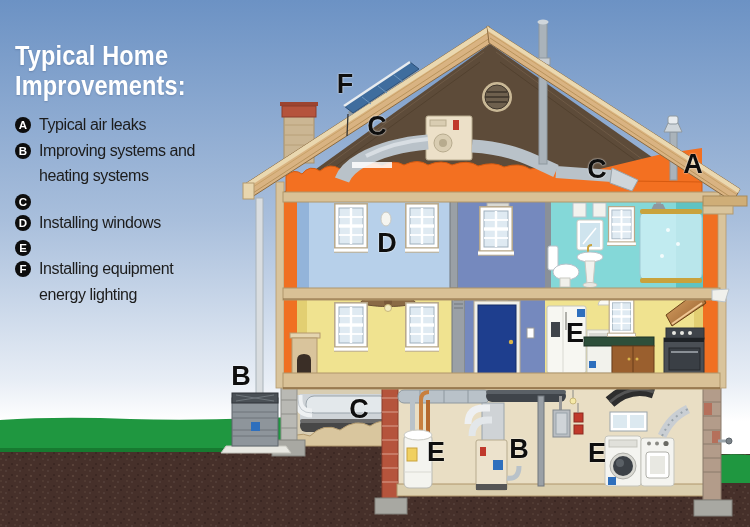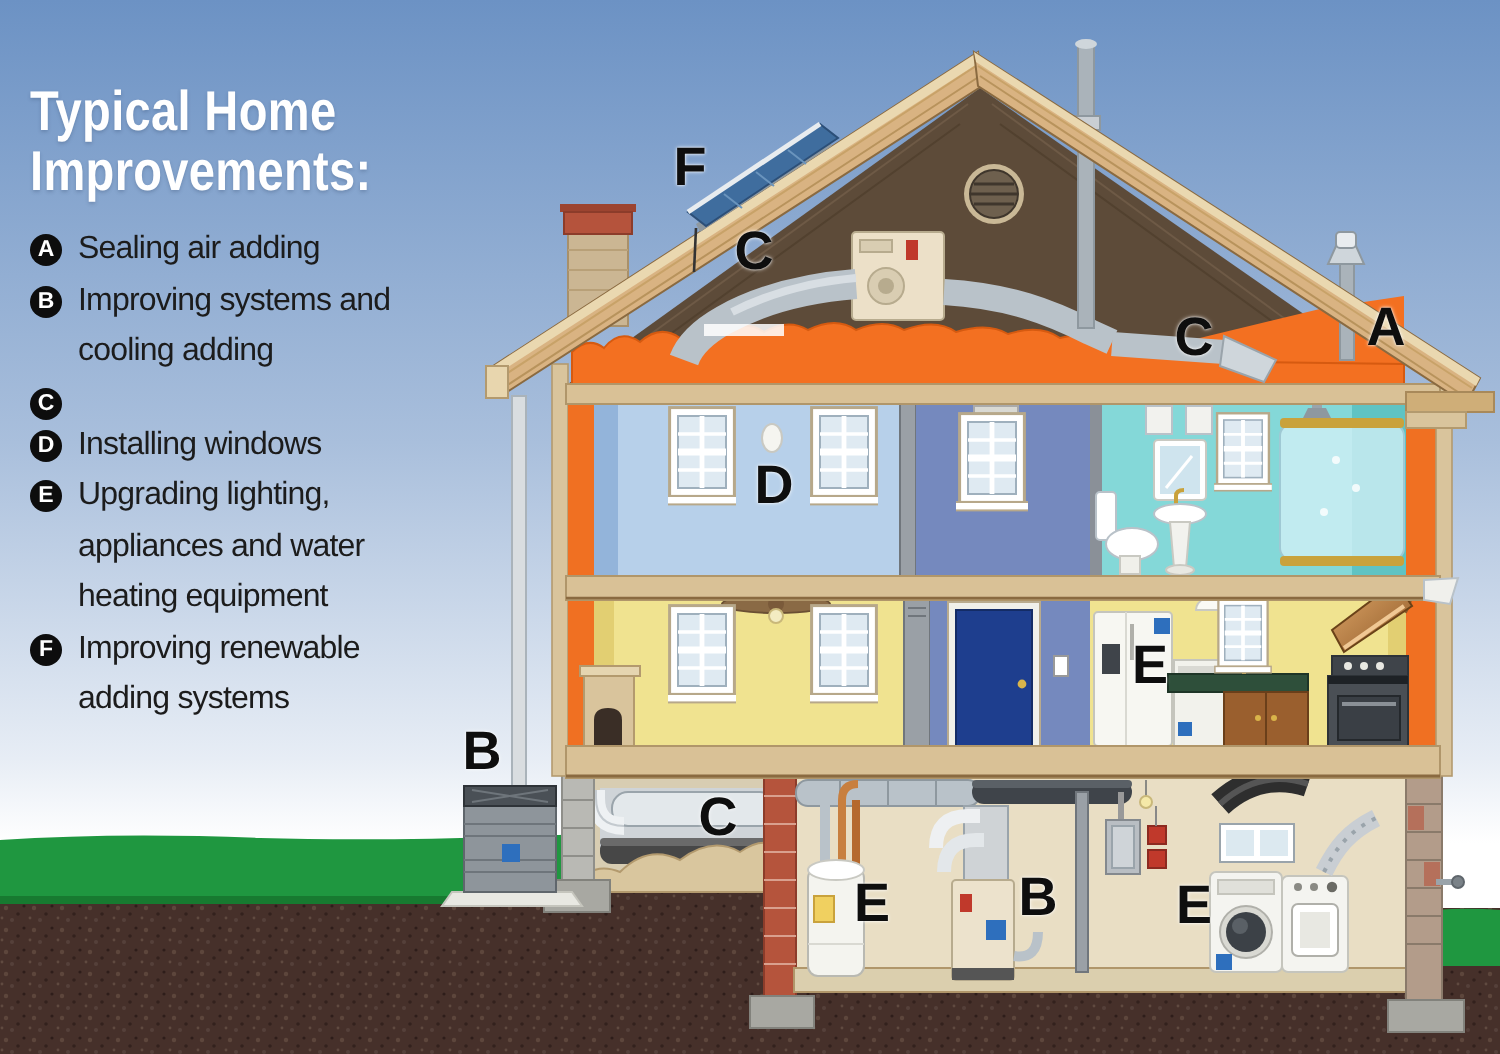--- a/index.html
+++ b/index.html
@@ -445,52 +445,47 @@
 
   <div class="legend">
     <div class="legend-title">
       <div>Typical Home</div>
       <div>Improvements:</div>
     </div>
     <div class="legend-items">
         <div class="legend-item">
           <span class="key-badge">A</span>
           <div class="item-lines">
-            <div>Sealing air adding</div>
+            <div>Typical air leaks</div>
           </div>
         </div>
         <div class="legend-item">
           <span class="key-badge">B</span>
           <div class="item-lines">
             <div>Improving systems and</div>
-            <div>cooling adding</div>
+            <div>heating systems</div>
           </div>
         </div>
         <div class="legend-item">
           <span class="key-badge">C</span>
         </div>
         <div class="legend-item">
           <span class="key-badge">D</span>
           <div class="item-lines">
             <div>Installing windows</div>
           </div>
         </div>
         <div class="legend-item">
           <span class="key-badge">E</span>
-          <div class="item-lines">
-            <div>Upgrading lighting,</div>
-            <div>appliances and water</div>
-            <div>heating equipment</div>
-          </div>
         </div>
         <div class="legend-item">
           <span class="key-badge">F</span>
           <div class="item-lines">
-            <div>Improving renewable</div>
-            <div>adding systems</div>
+            <div>Installing equipment</div>
+            <div>energy lighting</div>
           </div>
         </div>
       </div>
   </div>
 
   <div class="marker-layer">
       <div class="marker" style="left: 345px; top: 84px;">F</div>
       <div class="marker" style="left: 377px; top: 126px;">C</div>
       <div class="marker" style="left: 597px; top: 169px;">C</div>
       <div class="marker" style="left: 693px; top: 164px;">A</div>

